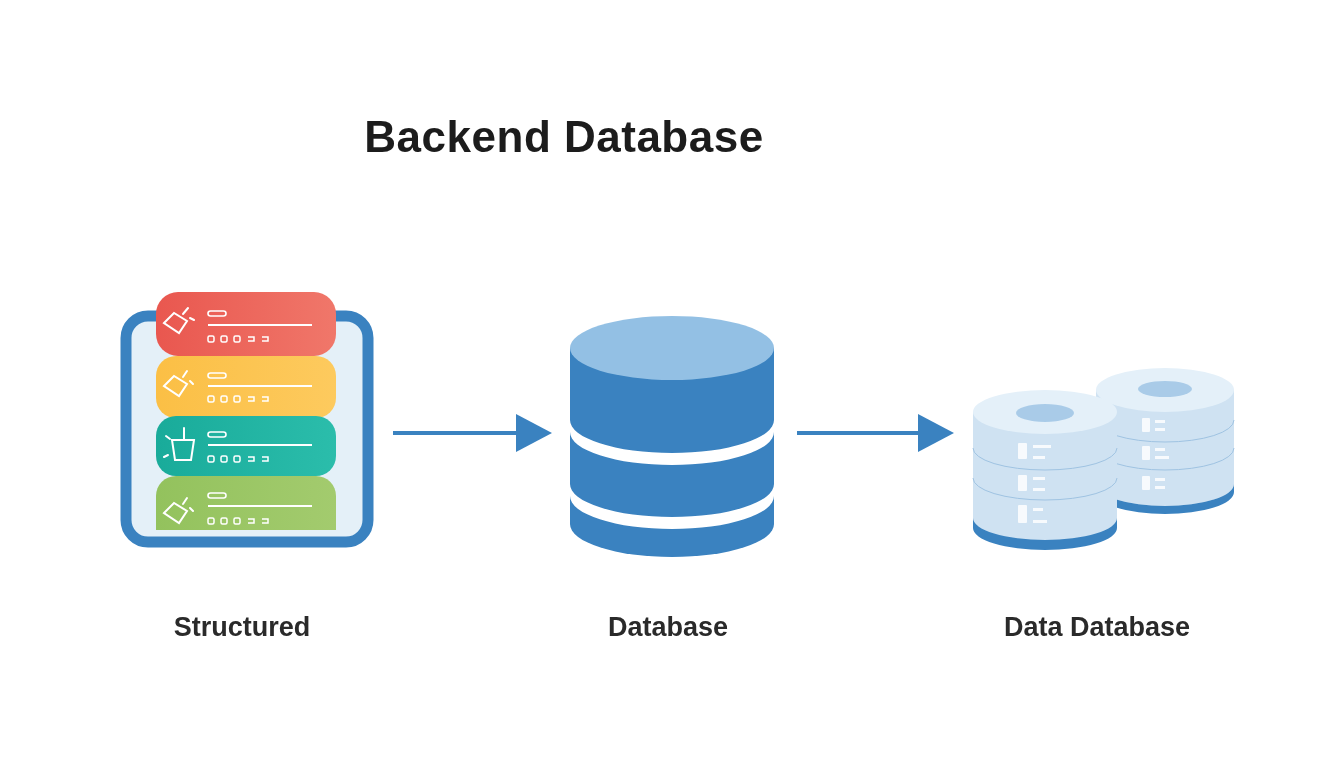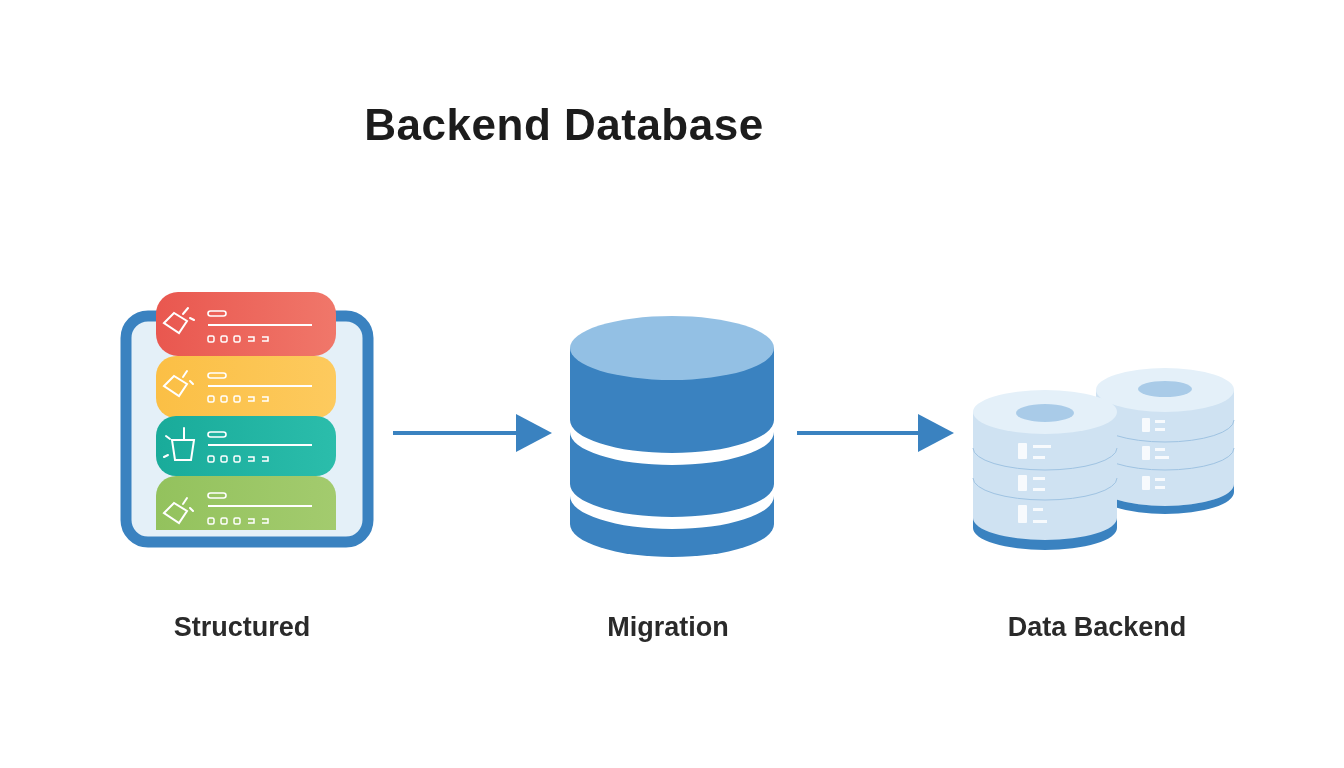--- a/index.html
+++ b/index.html
@@ -3,21 +3,21 @@
 <meta charset="utf-8">
 <style>
   html, body { margin: 0; padding: 0; }
   body {
     width: 1344px; height: 768px; overflow: hidden;
     background: #ffffff;
     font-family: "Liberation Sans", "DejaVu Sans", sans-serif;
     position: relative;
   }
   #title {
-    position: absolute; left: 0; width: 1128px; top: 100px;
+    position: absolute; left: 0; width: 1128px; top: 112px;
     text-align: center; font-size: 44px; font-weight: bold; color: #1c1c1c;
     letter-spacing: 0.5px;
   }
   .label {
     position: absolute; top: 612px; font-size: 27px; color: #2a2a2a;
     text-align: center; width: 300px; font-weight: bold;
   }
   #lbl-1 { left: 92px; }
   #lbl-2 { left: 518px; }
   #lbl-3 { left: 947px; }
@@ -180,14 +180,14 @@
           <rect x="1033" y="488" width="12" height="3"></rect>
         <rect x="1018" y="505" width="9" height="18" rx="1"></rect>
           <rect x="1033" y="508" width="10" height="3"></rect>
           <rect x="1033" y="520" width="14" height="3"></rect>
       </g>
     </g>
   </g>
 </svg>
 
 <div class="label" id="lbl-1">Structured</div>
-<div class="label" id="lbl-2">Migration</div>
-<div class="label" id="lbl-3">Data Backend</div>
+<div class="label" id="lbl-2">Database</div>
+<div class="label" id="lbl-3">Data Database</div>
 
 </body></html>

